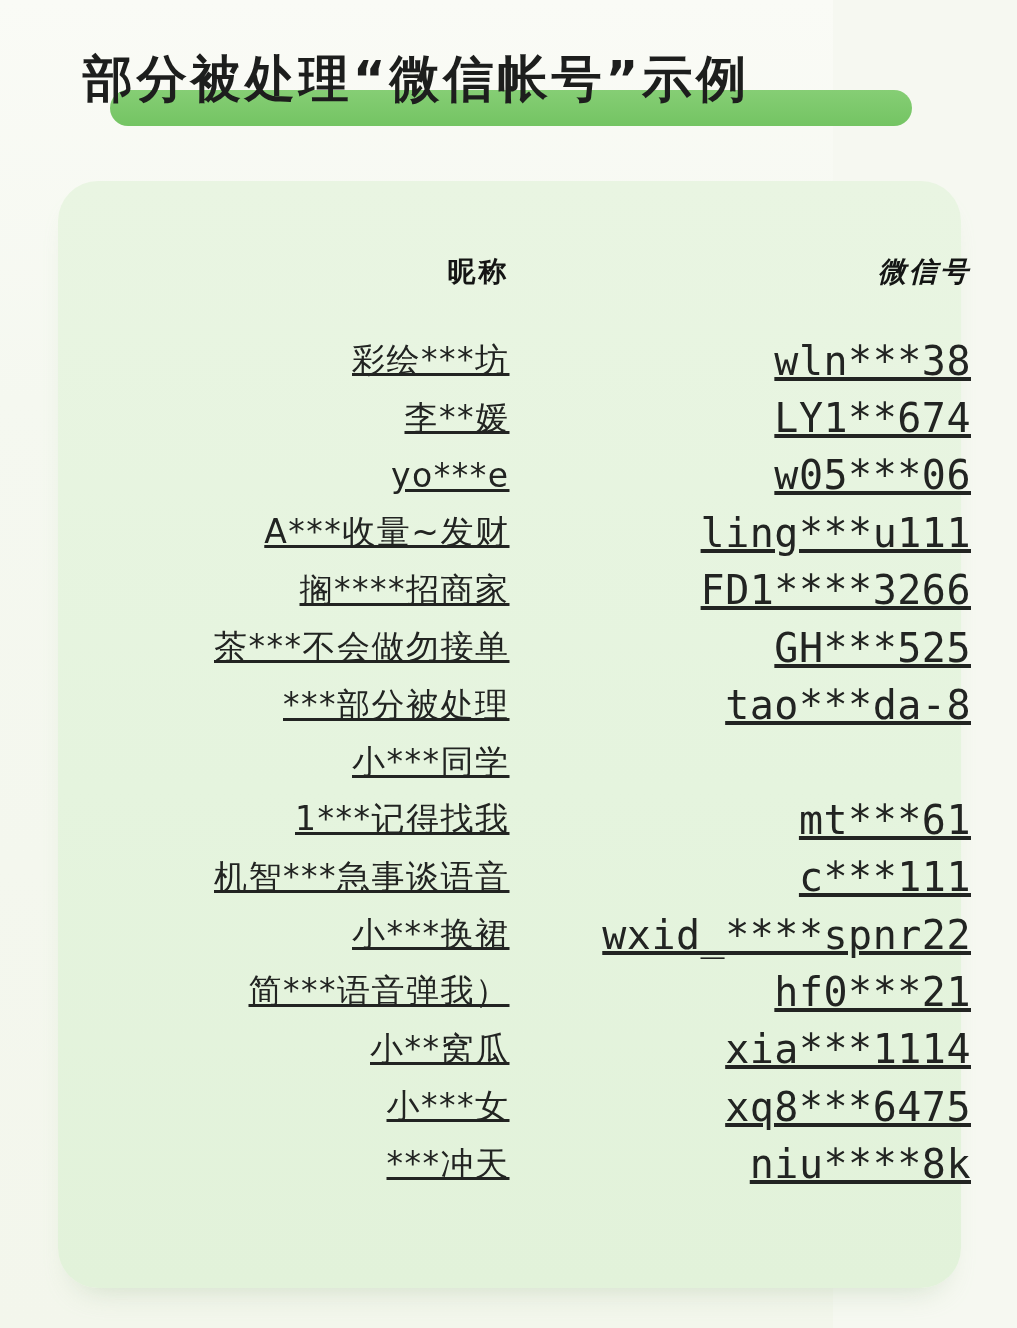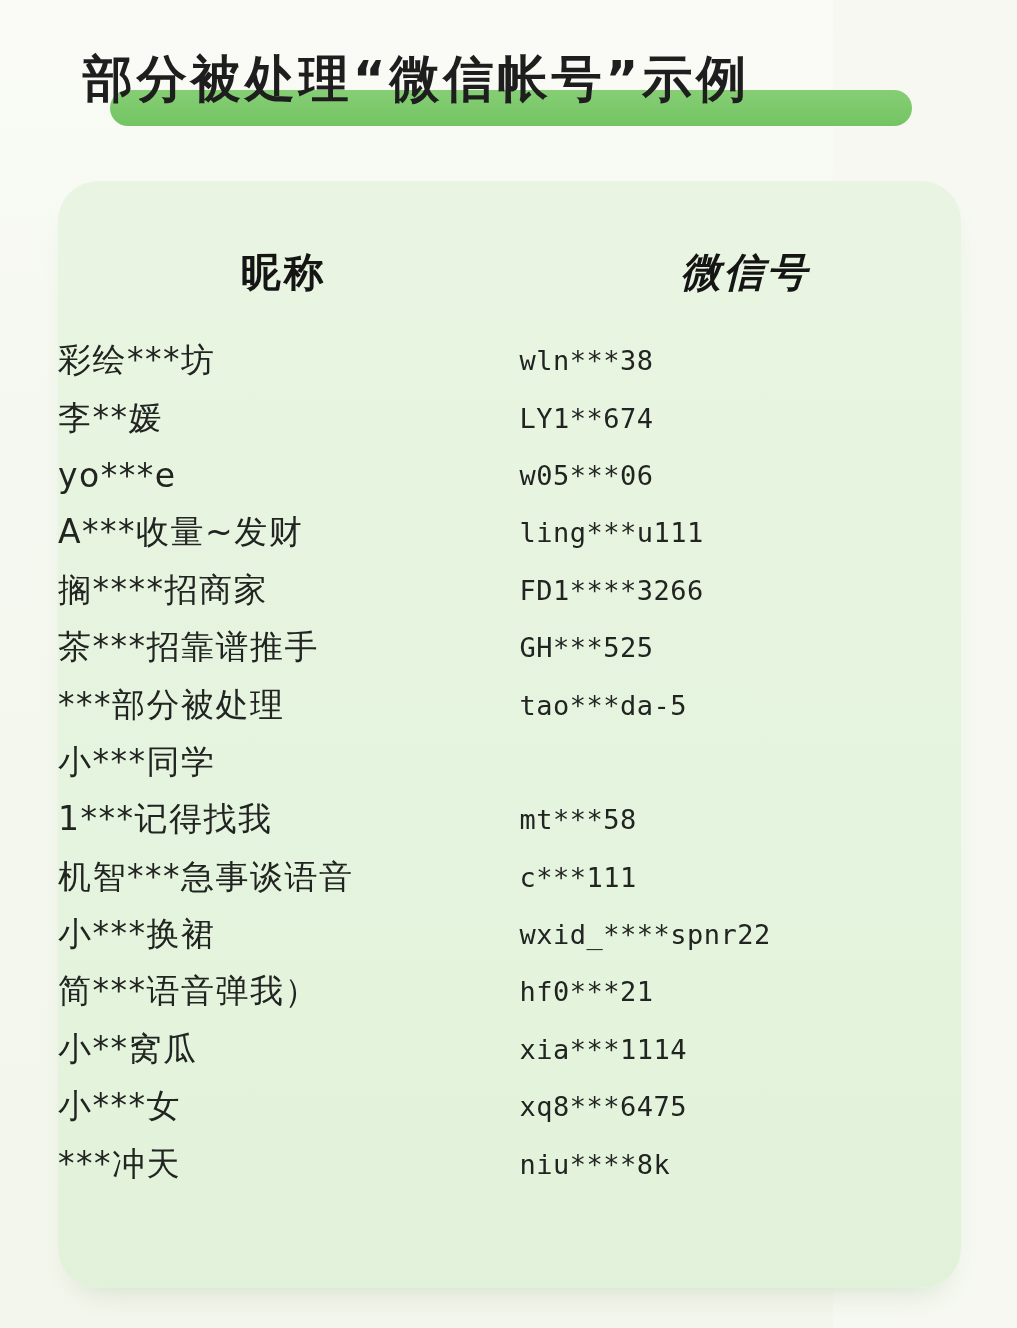--- a/index.html
+++ b/index.html
@@ -55,45 +55,45 @@
   
   .table { width: 100%; }
   .thead {
     margin-top: 64px;
     height: 54px;
     display: grid;
     grid-template-columns: 50% 50%;
     align-items: center;
   }
   .th {
-    text-align: center;
-    font-size: 40px;
+    text-align: right;
+    font-size: 28px;
     font-weight: 700;
     letter-spacing: 3px;
     color: #141514;
   }
   .th.wid-col { transform: translateX(10px); font-style: italic; }
 
   .tbody { margin-top: 33px; }
   .tr {
     height: 57.4px;
     display: grid;
     grid-template-columns: 50% 50%;
     align-items: center;
   }
-  .td { text-align: left; white-space: nowrap; }
+  .td { text-align: right; white-space: nowrap; text-decoration: underline; }
   .td.nickname {
     font-size: 33px;
     font-weight: 500;
     letter-spacing: 1.5px;
     color: #222422;
   }
   .td.wid {
     font-family: "DejaVu Sans Mono", "Liberation Mono", monospace;
-    font-size: 27px;
+    font-size: 40px;
     font-weight: 500;
     letter-spacing: 0.5px;
     color: #222422;
     transform: translateX(10px);
   }
 </style>
 </head>
 <body>
 
 <div class="page">
@@ -129,36 +129,36 @@
     <div class="td nickname">A***收量~发财</div>
     <div class="td wid">ling***u111</div>
   </div>
 
   <div class="tr">
     <div class="td nickname">搁****招商家</div>
     <div class="td wid">FD1****3266</div>
   </div>
 
   <div class="tr">
-    <div class="td nickname">茶***招靠谱推手</div>
+    <div class="td nickname">茶***不会做勿接单</div>
     <div class="td wid">GH***525</div>
   </div>
 
   <div class="tr">
     <div class="td nickname">***部分被处理</div>
-    <div class="td wid">tao***da-5</div>
+    <div class="td wid">tao***da-8</div>
   </div>
 
   <div class="tr">
     <div class="td nickname">小***同学</div>
   </div>
 
   <div class="tr">
     <div class="td nickname">1***记得找我</div>
-    <div class="td wid">mt***58</div>
+    <div class="td wid">mt***61</div>
   </div>
 
   <div class="tr">
     <div class="td nickname">机智***急事谈语音</div>
     <div class="td wid">c***111</div>
   </div>
 
   <div class="tr">
     <div class="td nickname">小***换裙</div>
     <div class="td wid">wxid_****spnr22</div>

